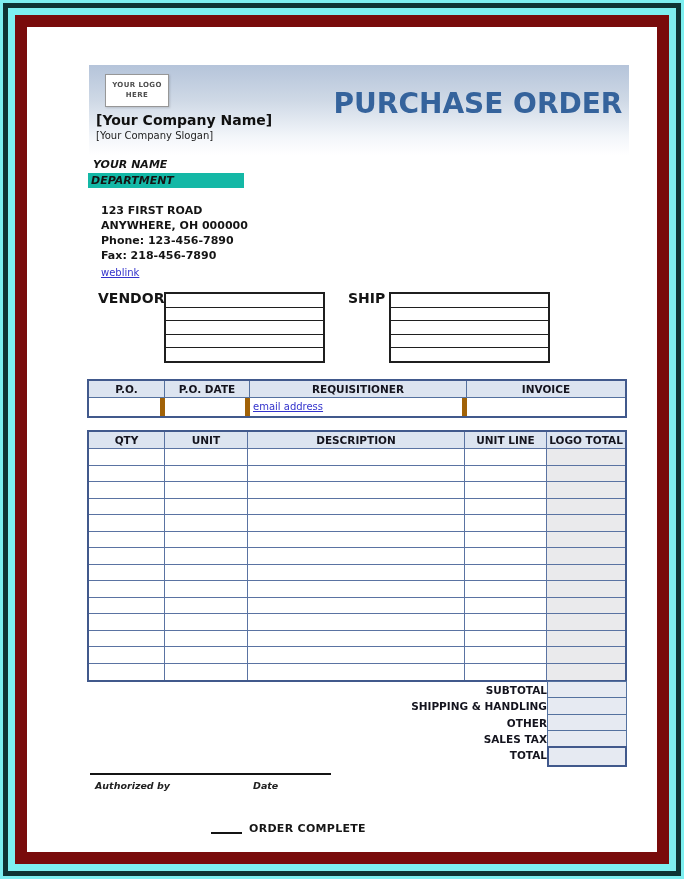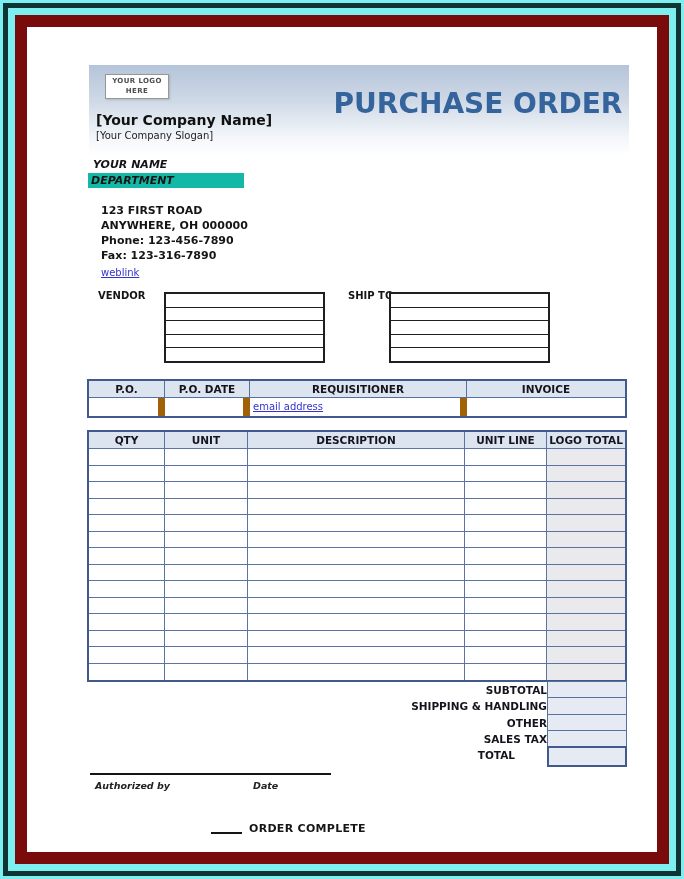--- a/index.html
+++ b/index.html
@@ -9,72 +9,72 @@
   .b-dark   { position:absolute; inset:3px;  background:#0e3434; }
   .b-cyan2  { position:absolute; inset:5px;  background:#7deff0; }
   .b-maroon { position:absolute; inset:7px;  background:#790b0b; }
   .page     { position:absolute; inset:12px; background:#ffffff; overflow:hidden; }
 
   .abs { position:absolute; }
 
   
   .band { left:62px; top:38px; width:540px; height:90px;
           background:linear-gradient(180deg,#b5c4da 0%,#cfd9e6 40%,#f3f6fa 80%,#ffffff 100%); }
-  .logo-box { left:78px; top:47px; width:64px; height:25px; background:#ffffff;
+  .logo-box { left:78px; top:47px; width:64px; height:33px; background:#ffffff;
               border:1px solid #979797; display:flex; align-items:center; justify-content:center;
               text-align:center; font-size:7px; font-weight:bold; letter-spacing:.4px;
               color:#4d4d4d; line-height:1.35; box-shadow:1px 1px 2px rgba(0,0,0,.15); }
   .company-name   { left:69px; top:85px;  font-size:14px; font-weight:bold; color:#101010; }
   .company-slogan { left:69px; top:103px; font-size:10px; color:#1c1c1c; }
   .po-title { left:300px; top:60px; width:302px; text-align:center; font-size:28px;
               font-weight:bold; color:#35639c; white-space:nowrap; letter-spacing:0; }
 
   
   .your-name { left:66px; top:131px; font-size:11px; font-weight:bold; font-style:italic; color:#151515; }
   .dept { left:61px; top:146px; width:156px; height:15px; background:#14b8a6;
           font-size:11px; font-weight:bold; font-style:italic; color:#151515;
           line-height:15px; padding-left:3px; }
   .address { left:74px; top:176px; font-size:11px; font-weight:bold; color:#151515; line-height:15px; }
   .weblink { font-size:10px; font-weight:normal; color:#3333cc; text-decoration:underline; display:inline-block; margin-top:2px; }
 
   
-  .side-label { font-size:10px; font-weight:bold; color:#151515; }
+  .side-label { font-size:14px; font-weight:bold; color:#151515; }
   .lines-box { width:161px; height:71px; border:2px solid #1f1f1f; background:#fff;
                display:flex; flex-direction:column; }
   .line-row { flex:1; border-bottom:1.5px solid #1f1f1f; }
   .line-row:last-child { border-bottom:none; }
 
   
   .po-grid { left:60px; top:352px; width:540px; border:2px solid #41598c; background:#fff;
              display:grid; grid-template-columns:76px 85px 217px 1fr; }
   .hcell { background:#dce4f0; font-size:10.5px; font-weight:bold; color:#14141e;
            text-align:center; height:17px; line-height:17px; overflow:hidden;
            border-right:1px solid #54719f; border-bottom:1px solid #54719f; }
   .hcell.last { border-right:none; }
-  .po-body { height:18px; border-right:7px solid #a16207; font-size:10px; line-height:17px;
+  .po-body { height:18px; border-right:5px solid #a16207; font-size:10px; line-height:17px;
              padding-left:3px; }
   .po-body.last { border-right:none; }
   .email-link { color:#3333cc; text-decoration:underline; }
 
   
   .items-grid { left:60px; top:403px; width:540px; border:2px solid #41598c; background:#fff;
                 display:grid; grid-template-columns:76px 83px 217px 82px 1fr; }
   .icell { border-right:1px solid #5a73a2; border-bottom:1px solid #5a73a2; }
   .icell:nth-child(5n) { border-right:none; }
   .icell.bcell { height:16.5px; }
   .icell.shade { background:#eaeaec; }
   .items-grid .icell:nth-last-child(-n+5) { border-bottom:none; }
 
   
   .totals { left:60px; top:655px; width:540px; }
   .trow { display:flex; align-items:stretch; height:16.3px; }
   .tlabel { flex:1; text-align:right; font-size:10.5px; font-weight:bold; color:#14141e;
             line-height:16.3px; padding-right:0; white-space:nowrap; }
   .tbox { width:80px; background:#e6eaf2; border:1px solid #54719f; margin-top:-1px; }
-  .trow.grand { height:20px;gap:32px; }
+  .trow.grand { height:20px; }
   .trow.grand .tbox { border:2px solid #41598c; margin-top:-1px; background:#e6eaf2; }
 
   
   .sig-line { left:63px; top:746px; width:241px; height:0; border-top:2px solid #141414; }
   .authorized { left:68px;  top:753px; font-size:9.5px; font-style:italic; font-weight:600; color:#222; }
   .date-label { left:226px; top:753px; font-size:9.5px; font-style:italic; font-weight:600; color:#222; }
   .oc-underline { left:184px; top:805px; width:31px; height:0; border-top:2px solid #141414; }
   .order-complete { left:222px; top:795px; font-size:11px; font-weight:bold; color:#161616; letter-spacing:.3px; }
 </style>
 </head>
@@ -95,21 +95,21 @@
           <div class="abs company-slogan">[Your Company Slogan]</div>
           <div class="abs po-title">PURCHASE ORDER</div>
 
           <div class="abs your-name">YOUR NAME</div>
           <div class="abs dept">DEPARTMENT</div>
 
           <div class="abs address">
             <div>123 FIRST ROAD</div>
             <div>ANYWHERE, OH 000000</div>
             <div>Phone: 123-456-7890</div>
-            <div>Fax: 123-316-7890</div>
+            <div>Fax: 218-456-7890</div>
             <a class="weblink" href="#">weblink</a>
           </div>
 
           <div class="abs side-label" style="left:71px; top:263px;">VENDOR</div>
           <div class="abs lines-box" style="left:137px; top:265px;">
               <div class="line-row"></div>
               <div class="line-row"></div>
               <div class="line-row"></div>
               <div class="line-row"></div>
               <div class="line-row"></div>

